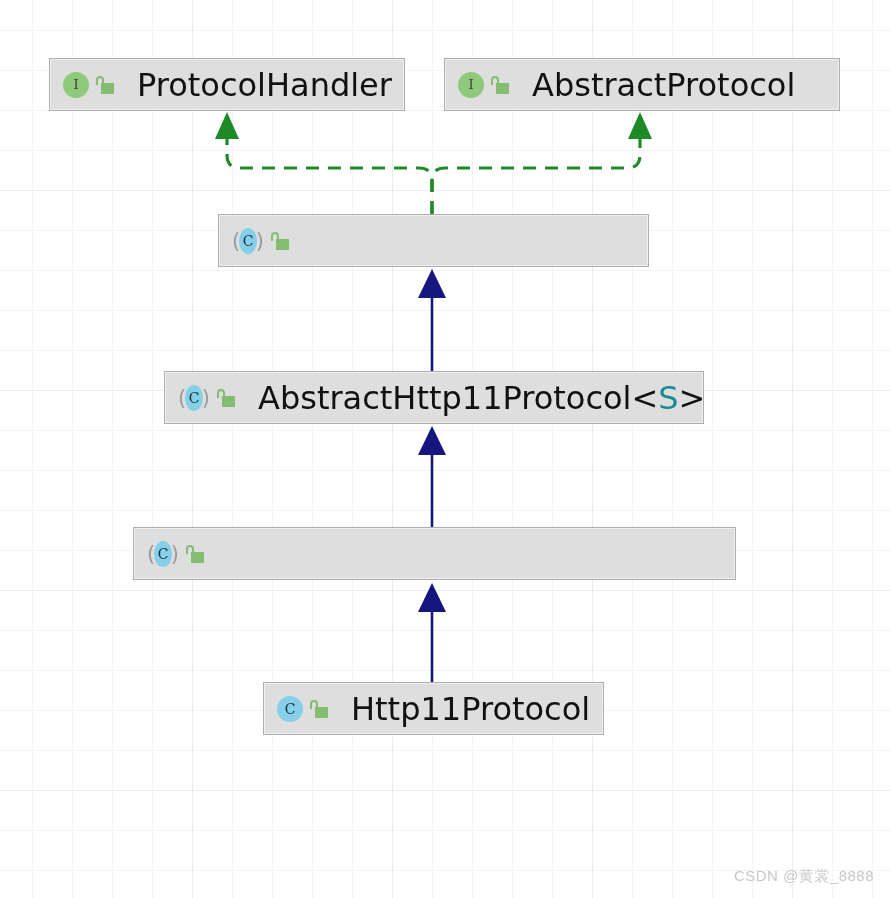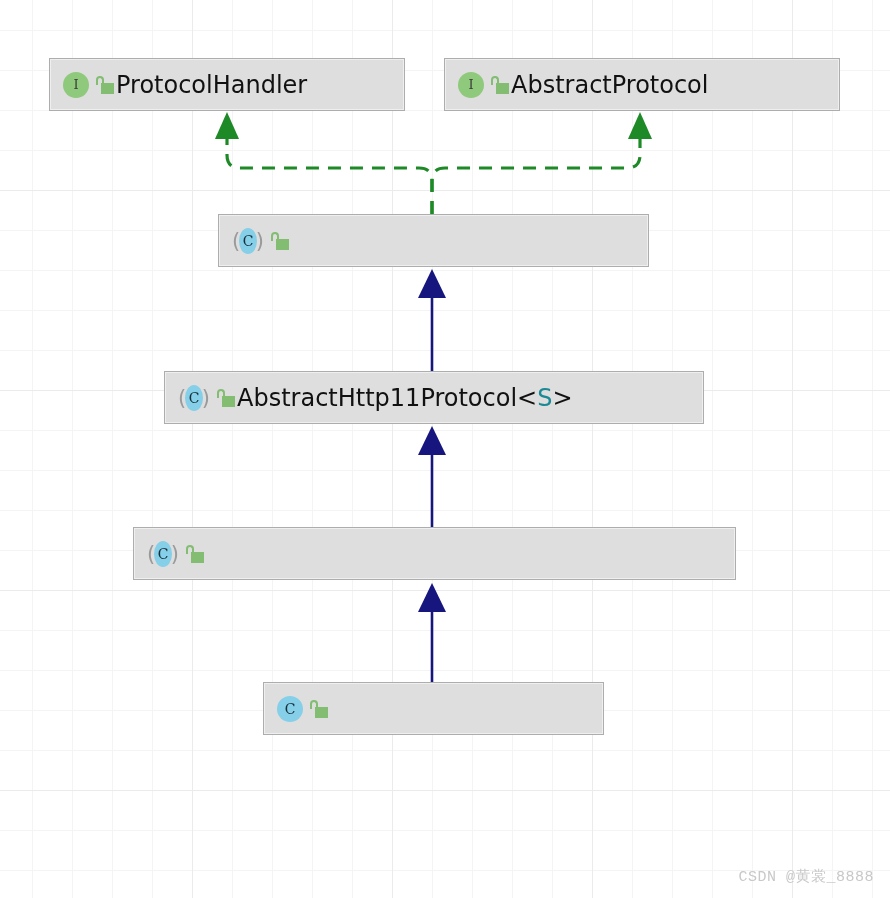--- a/index.html
+++ b/index.html
@@ -42,25 +42,25 @@
     box-sizing: border-box;
     background: #dedede;
     border: 1px solid #adadad;
     box-shadow: inset 0 0 0 1px #efefef;
     display: flex;
     align-items: center;
     padding: 0 14px 0 13px;
     white-space: nowrap;
   }
   .node .label {
-    font-size: 24px;
+    font-size: 32px;
     color: #111111;
     letter-spacing: 0px;
     line-height: 1;
-    margin-left: 2px;
+    margin-left: 23px;
   }
   .node .label .generic {
     color: #1a8a96;
   }
   .node .label .angle {
     color: #111111;
   }
 
   
   .icon-wrap {
@@ -153,21 +153,21 @@
     box-sizing: border-box;
   }
 
   
   #watermark {
     position: absolute;
     right: 16px;
     bottom: 12px;
     font-size: 15px;
     color: #c8c8c8;
-    font-family: Liberation Mono, monospace;
+    font-family: Liberation Sans, sans-serif;
     letter-spacing: 0.5px;
     white-space: nowrap;
   }
 </style>
 </head>
 <body>
 
 <div id="canvas">
 
   <svg id="edges" width="890" height="898" viewBox="0 0 890 898">
@@ -264,17 +264,18 @@
   <div class="node" style="left:263px; top:682px; width:341px; height:53px;">
     <span class="icon-wrap">
       <span class="class-icon">
           <span>C</span>
         </span>
     </span>
     <span class="lock-icon">
       <span class="shackle"></span>
         <span class="body"></span>
     </span>
+    <span class="label"><span>Http11Protocol</span></span>
   </div>
 
   <div id="watermark">CSDN @黄裳_8888</div>
 
 </div>
 
 </body></html>

